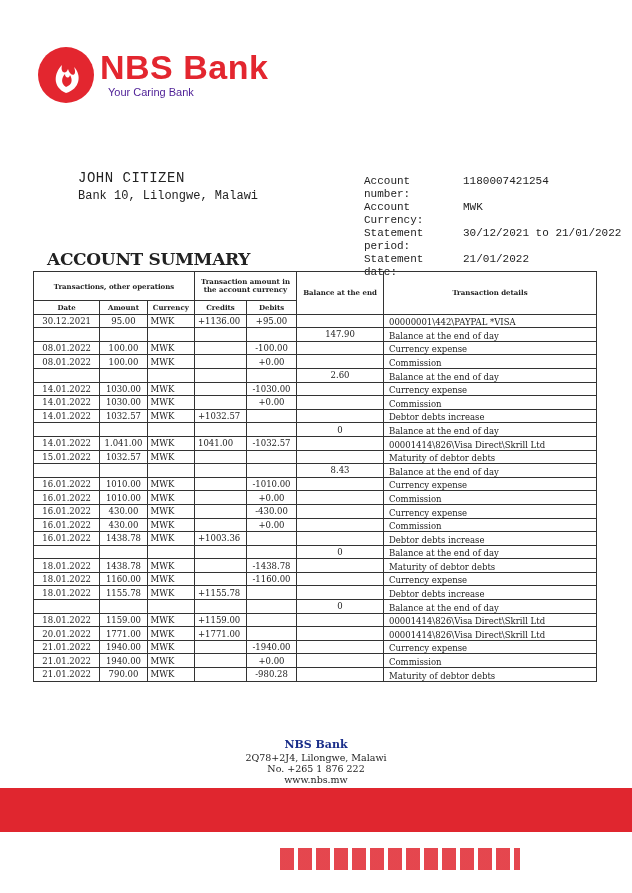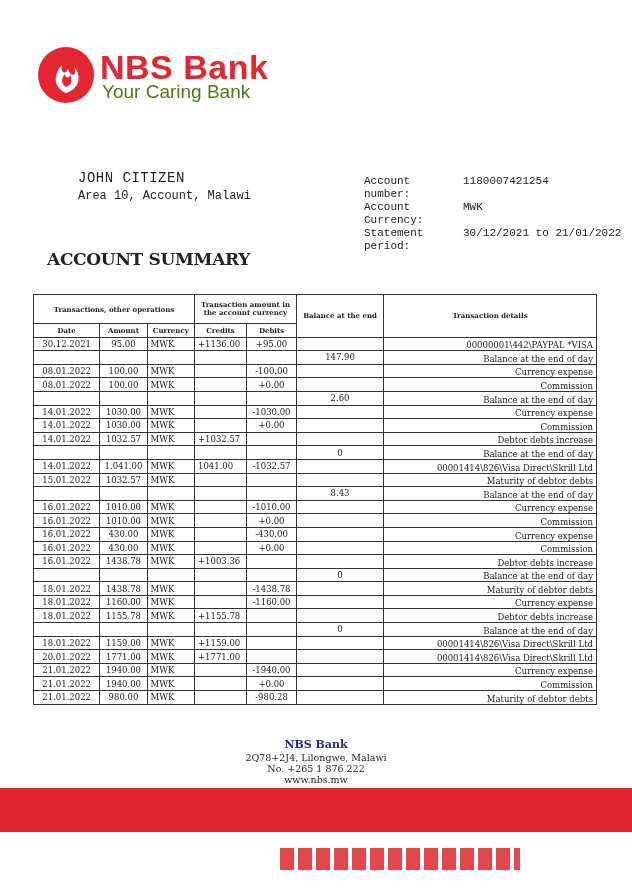--- a/index.html
+++ b/index.html
@@ -2,37 +2,37 @@
 <html><head>
 <meta charset="utf-8">
 <style>
   html,body{margin:0;padding:0;}
   body{width:632px;height:893px;background:#fff;position:relative;overflow:hidden;font-family:"DejaVu Serif",serif;color:#222;}
   .logo{position:absolute;left:38px;top:47px;display:flex;align-items:center;}
   .logo-mark{width:56px;height:56px;border-radius:50%;background:#e3262f;position:relative;}
   .logo-mark svg{position:absolute;left:0;top:0;}
   .brand{margin-left:6px;}
   .brand-name{font-family:"Liberation Sans",sans-serif;font-weight:bold;font-size:34px;color:#e3262f;line-height:34px;letter-spacing:0.5px;}
-  .brand-tag{font-family:"Liberation Sans",sans-serif;font-size:19px;color:#4d7c0f;line-height:16px;margin-left:2px;}
+  .brand-tag{font-family:"Liberation Sans",sans-serif;font-size:11px;color:#4c1d95;line-height:16px;margin-left:8px;}
 
   .customer{position:absolute;left:78px;top:170px;font-size:13px;font-family:Liberation Mono, monospace;}
   .customer .name{font-size:14px;letter-spacing:0.5px;margin-bottom:3px;}
   .customer .addr{font-size:12px;}
   .acct{position:absolute;left:364px;top:175px;font-size:11px;line-height:13px;}
   .acct-row{display:flex;font-family:Liberation Mono, monospace;}
   .acct-row .lbl{width:99px;}
 
   .summary-title{position:absolute;left:47px;top:249px;font-size:17px;font-weight:bold;letter-spacing:-0.3px;}
 
-  table.tx{position:absolute;left:33px;top:294px;border-collapse:collapse;font-size:8.5px;padding-left:40px;}
+  table.tx{position:absolute;left:33px;top:271px;border-collapse:collapse;font-size:8.5px;padding-left:40px;}
   table.tx td, table.tx th{border:1px solid #333;padding:0 3px;height:12.6px;white-space:nowrap;}
   table.tx th{font-weight:bold;font-size:7px;text-align:center;}
   table.tx .c{text-align:center;}
   table.tx .l{text-align:left;}
-  table.tx td.det{text-align:right;padding-left:5px;vertical-align:bottom;}
+  table.tx td.det{text-align:left;padding-left:5px;vertical-align:bottom;}
 
   .footer{position:absolute;left:0;top:739px;width:632px;text-align:center;font-size:9.5px;line-height:11px;}
   .footer .fname{font-weight:bold;color:#1a2e8a;font-size:11px;margin-bottom:2px;}
   .redbar{position:absolute;left:0;top:788px;width:632px;height:44px;background:#e0262f;}
   .bottom-deco{position:absolute;left:280px;top:848px;width:240px;height:22px;background:repeating-linear-gradient(90deg,#e0262f 0 14px,#fff 14px 18px);opacity:0.85;}
 </style>
 </head>
 <body>
 
 <div class="logo">
@@ -43,35 +43,39 @@
     </svg>
   </div>
   <div class="brand">
     <div class="brand-name">NBS Bank</div>
     <div class="brand-tag">Your Caring Bank</div>
   </div>
 </div>
 
 <div class="customer">
   <div class="name">JOHN CITIZEN</div>
-  <div class="addr">Area 10, Account, Malawi</div>
+  <div class="addr">Bank 10, Lilongwe, Malawi</div>
 </div>
 
 <div class="acct" id="acct">
     <div class="acct-row">
       <span class="lbl">Account number:</span>
       <span>1180007421254</span>
     </div>
     <div class="acct-row">
       <span class="lbl">Account Currency:</span>
       <span>MWK</span>
     </div>
     <div class="acct-row">
       <span class="lbl">Statement period:</span>
       <span>30/12/2021 to 21/01/2022</span>
+    </div>
+    <div class="acct-row">
+      <span class="lbl">Statement date:</span>
+      <span>21/01/2022</span>
     </div>
   </div>
 
 <div class="summary-title">ACCOUNT SUMMARY</div>
 
 <table class="tx">
   <thead>
     <tr>
       <th colspan="3" style="width:154px;height:28px">Transactions, other operations</th>
       <th colspan="2" style="width:95px;white-space:normal;line-height:8px">Transaction amount in the account currency</th>
@@ -316,21 +320,21 @@
         <td class="c">21.01.2022</td>
         <td class="c">1940.00</td>
         <td class="l">MWK</td>
         <td class="l"></td>
         <td class="c">+0.00</td>
         <td class="c"></td>
         <td class="det">Commission</td>
       </tr>
       <tr>
         <td class="c">21.01.2022</td>
-        <td class="c">980.00</td>
+        <td class="c">790.00</td>
         <td class="l">MWK</td>
         <td class="l"></td>
         <td class="c">-980.28</td>
         <td class="c"></td>
         <td class="det">Maturity of debtor debts</td>
       </tr>
     </tbody>
 </table>
 
 <div class="footer">

